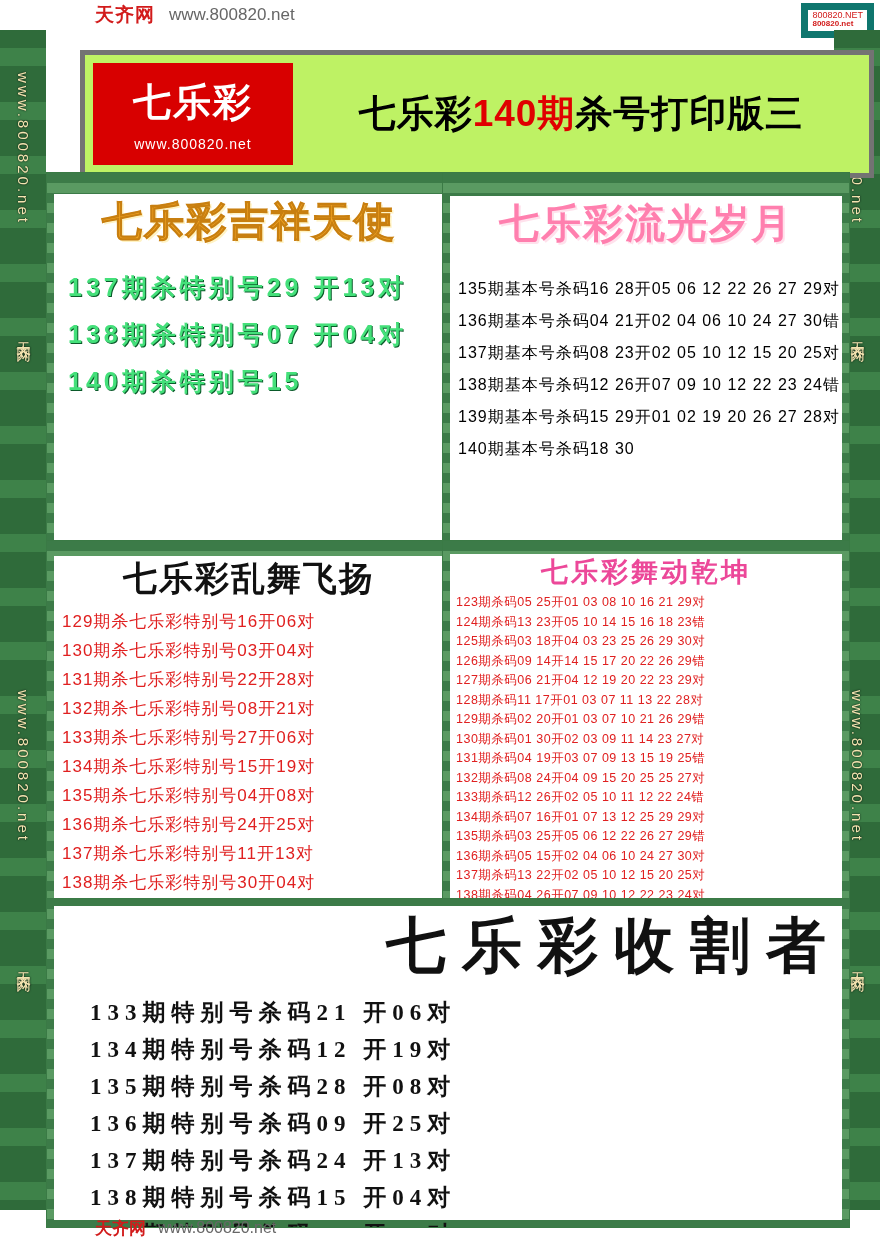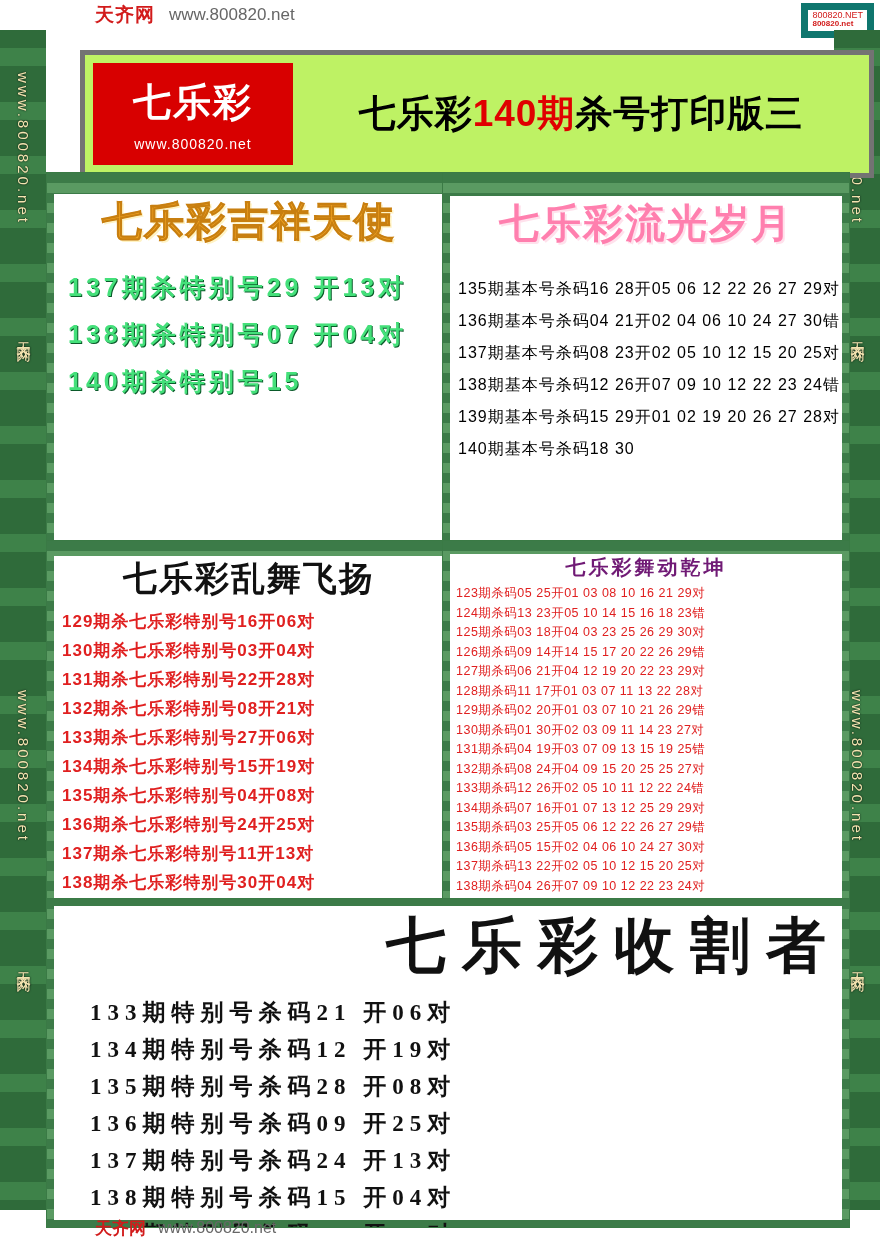--- a/index.html
+++ b/index.html
@@ -122,28 +122,28 @@
   }
 
   
   .cardC{left:0;top:368px;width:390px;height:352px;}
   .cardC .bigtitle{
     text-align:center;font-size:34px;font-weight:bold;color:#111;
     margin-top:8px;letter-spacing:2px;font-family:"Liberation Serif",serif;
   }
   .cardC .lines{margin-top:8px;padding:0 8px;}
   .cardC .ln{
-    color:#e02020;font-size:17px;font-weight:bold;margin:6px 0;letter-spacing:1px;
+    color:#e02020;font-size:17px;font-weight:normal;margin:6px 0;letter-spacing:1px;
     white-space:nowrap;
   }
 
   
   .cardD{left:396px;top:368px;width:392px;height:352px;}
   .cardD .bigtitle{
-    text-align:center;font-size:20px;font-weight:bold;color:#701a75;
+    text-align:center;font-size:27px;font-weight:bold;color:#ec4899;
     margin-top:6px;letter-spacing:3px;
   }
   .cardD .lines{margin-top:4px;padding:0 6px;}
   .cardD .ln{
     color:#e02020;font-size:12.5px;margin:2.5px 0;letter-spacing:0.5px;white-space:nowrap;
   }
 
   
   .cardE{left:0;top:726px;width:788px;height:314px;}
   .cardE .bigtitle{

